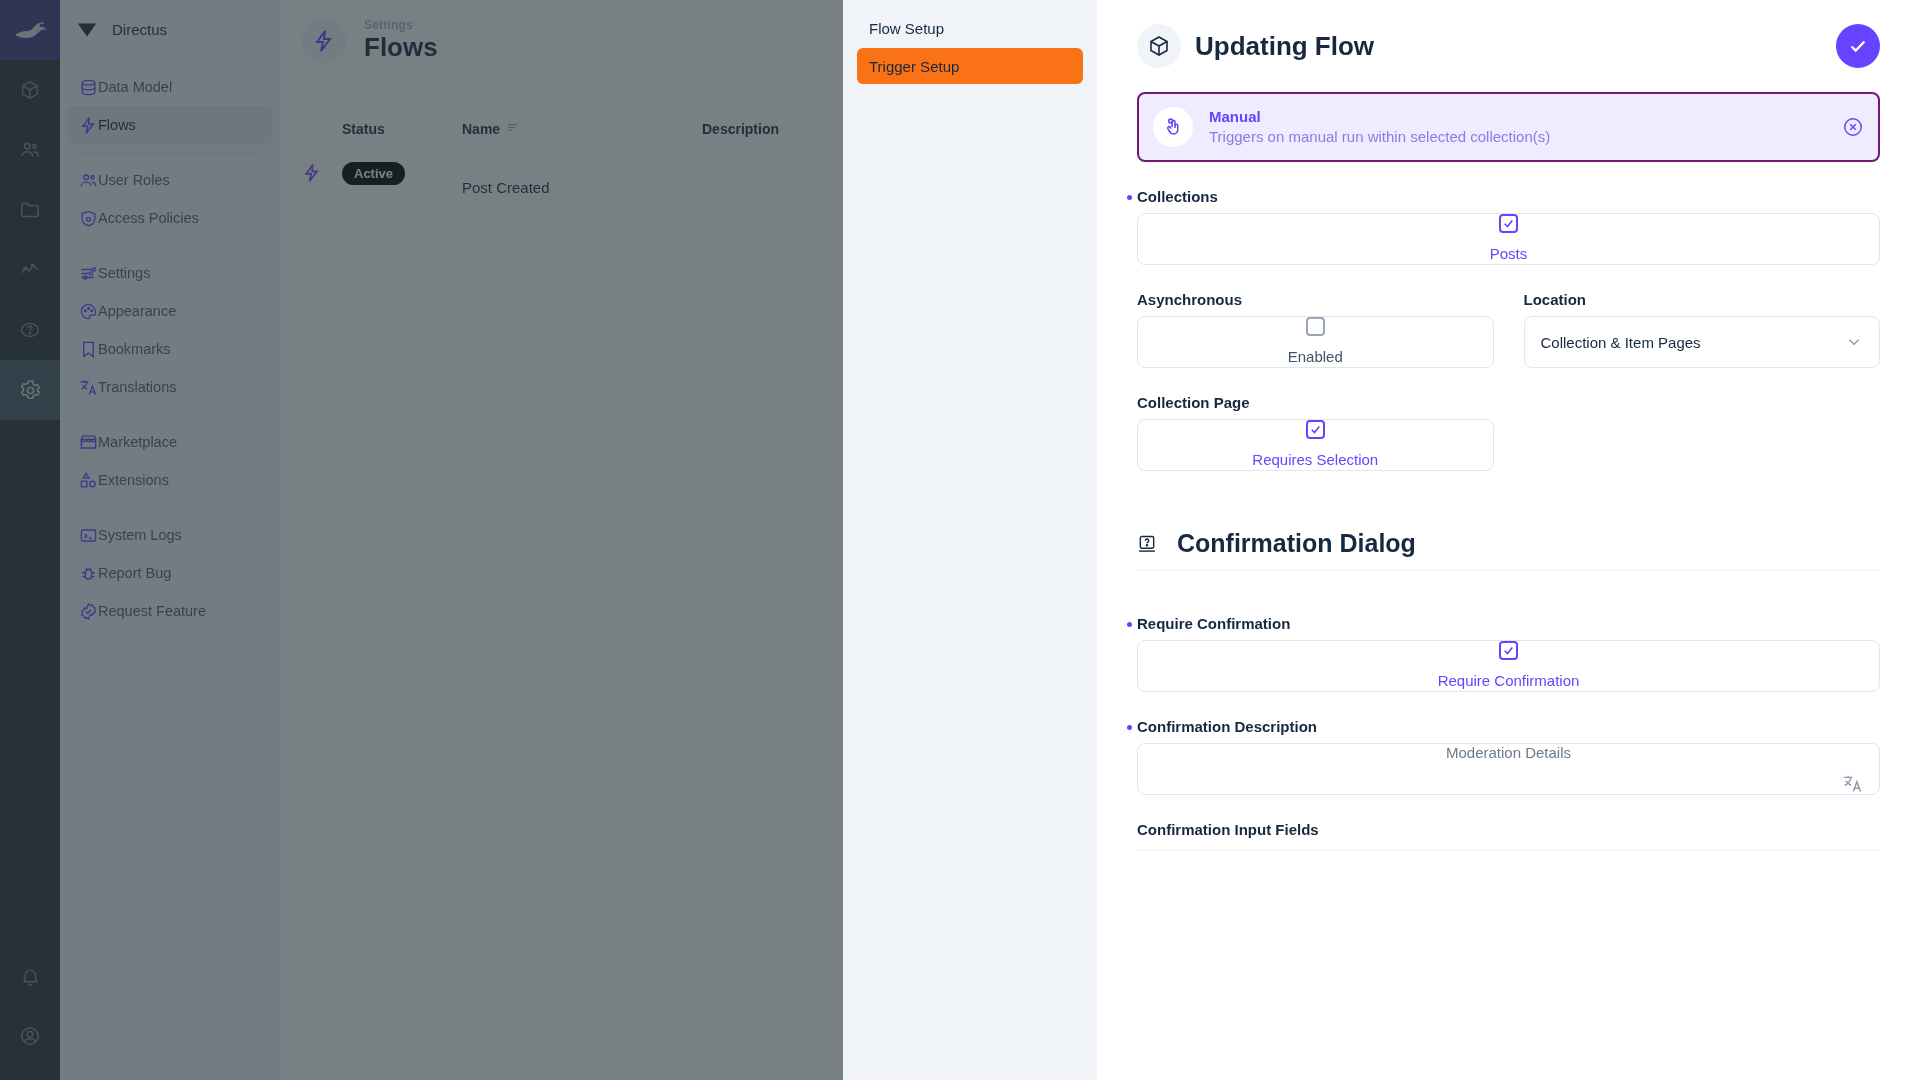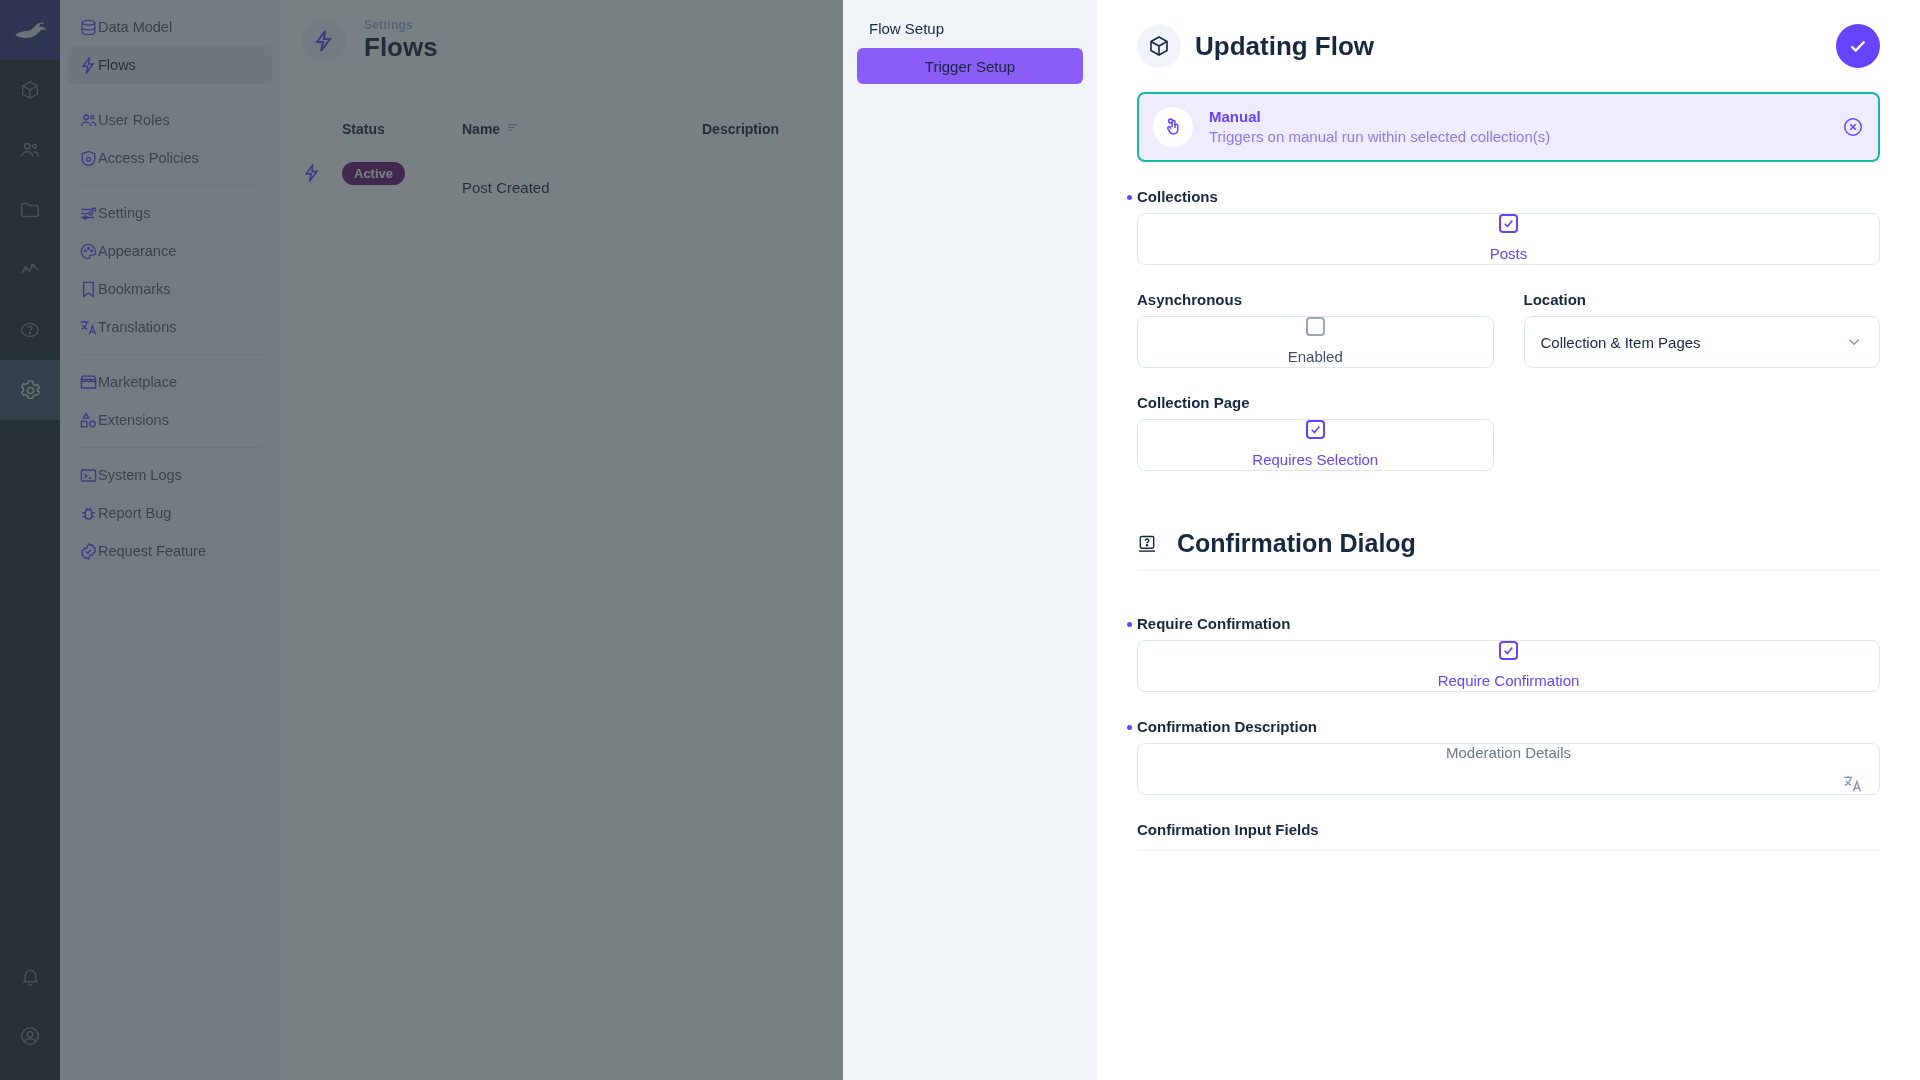--- a/index.html
+++ b/index.html
@@ -68,21 +68,21 @@
   .page-title { font-size: 26px; font-weight: bold; color: #172940; line-height: 1.2; }
 
   .tbl { margin-top: 46px; padding-left: 22px; }
   .tbl-head { display: flex; align-items: center; height: 40px; font-size: 14px; color: #172940; font-weight: bold;}
   .th-status { width: 120px; }
   .th-name { width: 240px; display: flex; align-items:center; gap:6px;}
   .th-desc { width: 300px; }
   .tbl-row { display: flex; align-items: center; height: 48px; }
   .row-icon { width: 40px; color:#6644ff; display:flex;align-items:center;}
   .status-badge {
-    background: #701a75; color:#fff; font-size: 13px; font-weight: bold;
+    background: #000000; color:#fff; font-size: 13px; font-weight: bold;
     border-radius: 14px; padding: 4px 12px;
   }
   .cell-status { width: 120px; display:flex; }
   .cell-name { width: 240px; font-size: 15px; color: #172940; margin-top: 28px; }
 
   
   .dim {
     position: absolute; left: 0; top: 0; width: 1077px; height: 1080px;
     background: rgba(38,50,56,0.62);
   }
@@ -102,42 +102,42 @@
     display: flex; background: #ffffff;
   }
   .drawer-nav {
     width: 254px; flex: 0 0 254px; background: #f0f4f9;
     padding: 10px 14px; height: 1080px;
   }
   .drawer-nav-item {
     height: 36px; display:flex; align-items:center; padding: 0 12px;
     border-radius: 6px; font-size: 15px; color: #172940; margin-bottom: 2px;
   }
-  .drawer-nav-item.active { background: #8b5cf6; justify-content: center; }
+  .drawer-nav-item.active { background: #f97316; }
 
   .drawer-body {
     flex: 1 1 auto; background: #ffffff; height: 1080px;
     padding: 0 40px; overflow: hidden; position: relative;
   }
 
   .panel-header { display: flex; align-items: center; height: 92px; }
   .panel-icon {
     width: 44px; height: 44px; border-radius: 50%; background: #f0f4f9;
     display:flex; align-items:center; justify-content:center; color:#172940;
   }
   .panel-title { font-size: 26px; font-weight: bold; color:#172940; margin-left: 14px; }
   .panel-save {
     margin-left: auto; width: 44px; height: 44px; border-radius: 50%;
     background: #6644ff; color: #fff; border:none; cursor:pointer;
     display:flex; align-items:center; justify-content:center;
   }
 
   
   .trigger-card {
-    border: 2px solid #14b8a6; background: #f0ecff; border-radius: 8px;
+    border: 2px solid #701a75; background: #f0ecff; border-radius: 8px;
     height: 70px; display: flex; align-items: center; padding: 0 14px; gap: 16px;
   }
   .trigger-avatar {
     width: 40px; height: 40px; border-radius: 50%; background:#ffffff;
     display:flex; align-items:center; justify-content:center; color:#6644ff;
     flex: 0 0 40px;
   }
   .trigger-name { font-size: 15px; font-weight: bold; color:#6644ff; line-height:1.35; }
   .trigger-desc { font-size: 15px; color:#8d7ae6; line-height:1.35; }
   .trigger-clear { margin-left:auto; color:#6644ff; display:flex; cursor:pointer; }
@@ -245,20 +245,26 @@
       <div class="module-btn" style="margin-bottom:14px">
         <svg width="22" height="22" viewBox="0 0 24 24" fill="none" stroke="currentColor" stroke-width="1.6">
             <circle cx="12" cy="12" r="9"></circle>
             <circle cx="12" cy="10" r="3"></circle>
             <path d="M5.6 18.5c1.3-2.4 3.7-3.5 6.4-3.5s5.1 1.1 6.4 3.5"></path>
           </svg>
       </div>
     </div>
 
     <div class="nav-sidebar">
+      <div class="nav-brand">
+        <svg width="22" height="22" viewBox="0 0 24 24" fill="#172940">
+            <path d="M2 5h20l-10 14L2 5z"></path>
+          </svg>
+        <span>Directus</span>
+      </div>
 
       <div class="nav-list">
 
         <div class="nav-item">
           <span class="ico">
               <svg width="19" height="19" viewBox="0 0 24 24" fill="none" stroke="currentColor" stroke-width="1.7">
                 <ellipse cx="12" cy="6" rx="8" ry="3"></ellipse>
                 <path d="M4 6v12c0 1.7 3.6 3 8 3s8-1.3 8-3V6"></path>
                 <path d="M4 12c0 1.7 3.6 3 8 3s8-1.3 8-3"></path>
               </svg>

